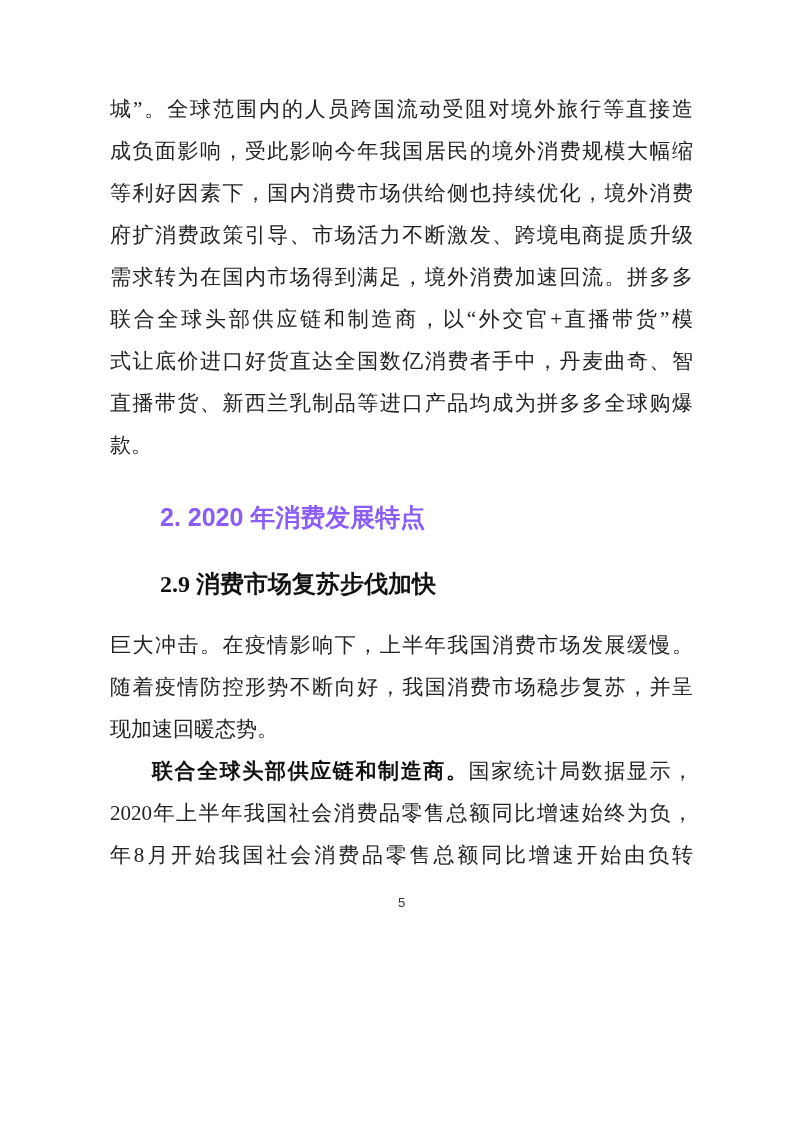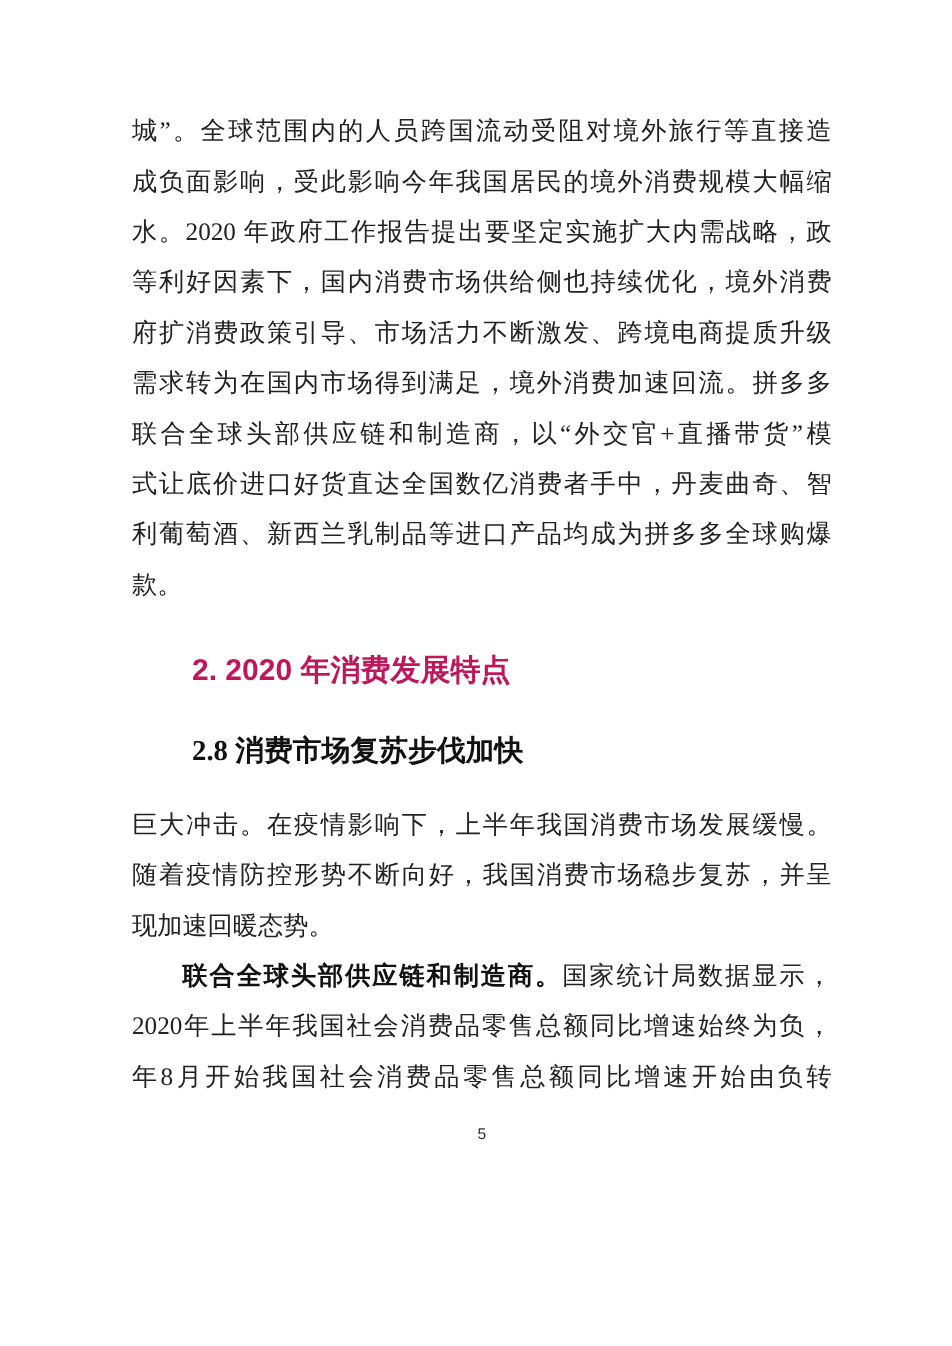--- a/index.html
+++ b/index.html
@@ -33,21 +33,21 @@
     text-indent: 42px;
   }
   .line b { font-weight: bold; color: #111111; }
   .heading {
     margin: 33px 0 0 0;
     padding-left: 50px;
     font-family: "Liberation Sans", "DejaVu Sans", sans-serif;
     font-weight: bold;
     font-size: 25px;
     line-height: 36px;
-    color: #be185d;
+    color: #8b5cf6;
   }
   .subheading {
     margin: 31px 0 0 0;
     padding-left: 50px;
     font-family: "Liberation Serif", "DejaVu Serif", serif;
     font-weight: bold;
     font-size: 24px;
     line-height: 36px;
     color: #111111;
   }
@@ -64,33 +64,32 @@
 </style>
 </head>
 <body>
 
 <div class="page">
   <div class="content">
 
     <div class="para para-continuation">
         <div class="line">城”。全球范围内的人员跨国流动受阻对境外旅行等直接造</div>
         <div class="line">成负面影响，受此影响今年我国居民的境外消费规模大幅缩</div>
-        <div class="line">水。2020 年政府工作报告提出要坚定实施扩大内需战略，政</div>
         <div class="line">等利好因素下，国内消费市场供给侧也持续优化，境外消费</div>
         <div class="line">府扩消费政策引导、市场活力不断激发、跨境电商提质升级</div>
         <div class="line">需求转为在国内市场得到满足，境外消费加速回流。拼多多</div>
         <div class="line">联合全球头部供应链和制造商，以“外交官+直播带货”模</div>
         <div class="line">式让底价进口好货直达全国数亿消费者手中，丹麦曲奇、智</div>
-        <div class="line">利葡萄酒、新西兰乳制品等进口产品均成为拼多多全球购爆</div>
+        <div class="line">直播带货、新西兰乳制品等进口产品均成为拼多多全球购爆</div>
         <div class="line line-last">款。</div>
       </div>
 
     <div class="heading">2. 2020 年消费发展特点</div>
 
-    <div class="subheading">2.8 消费市场复苏步伐加快</div>
+    <div class="subheading">2.9 消费市场复苏步伐加快</div>
 
     <div class="para para-overview">
         <div class="line">巨大冲击。在疫情影响下，上半年我国消费市场发展缓慢。</div>
         <div class="line">随着疫情防控形势不断向好，我国消费市场稳步复苏，并呈</div>
         <div class="line line-last">现加速回暖态势。</div>
       </div>
 
     <div class="para para-stats">
         <div class="line line-indent"><b>联合全球头部供应链和制造商。</b>国家统计局数据显示，</div>
         <div class="line">2020年上半年我国社会消费品零售总额同比增速始终为负，</div>

